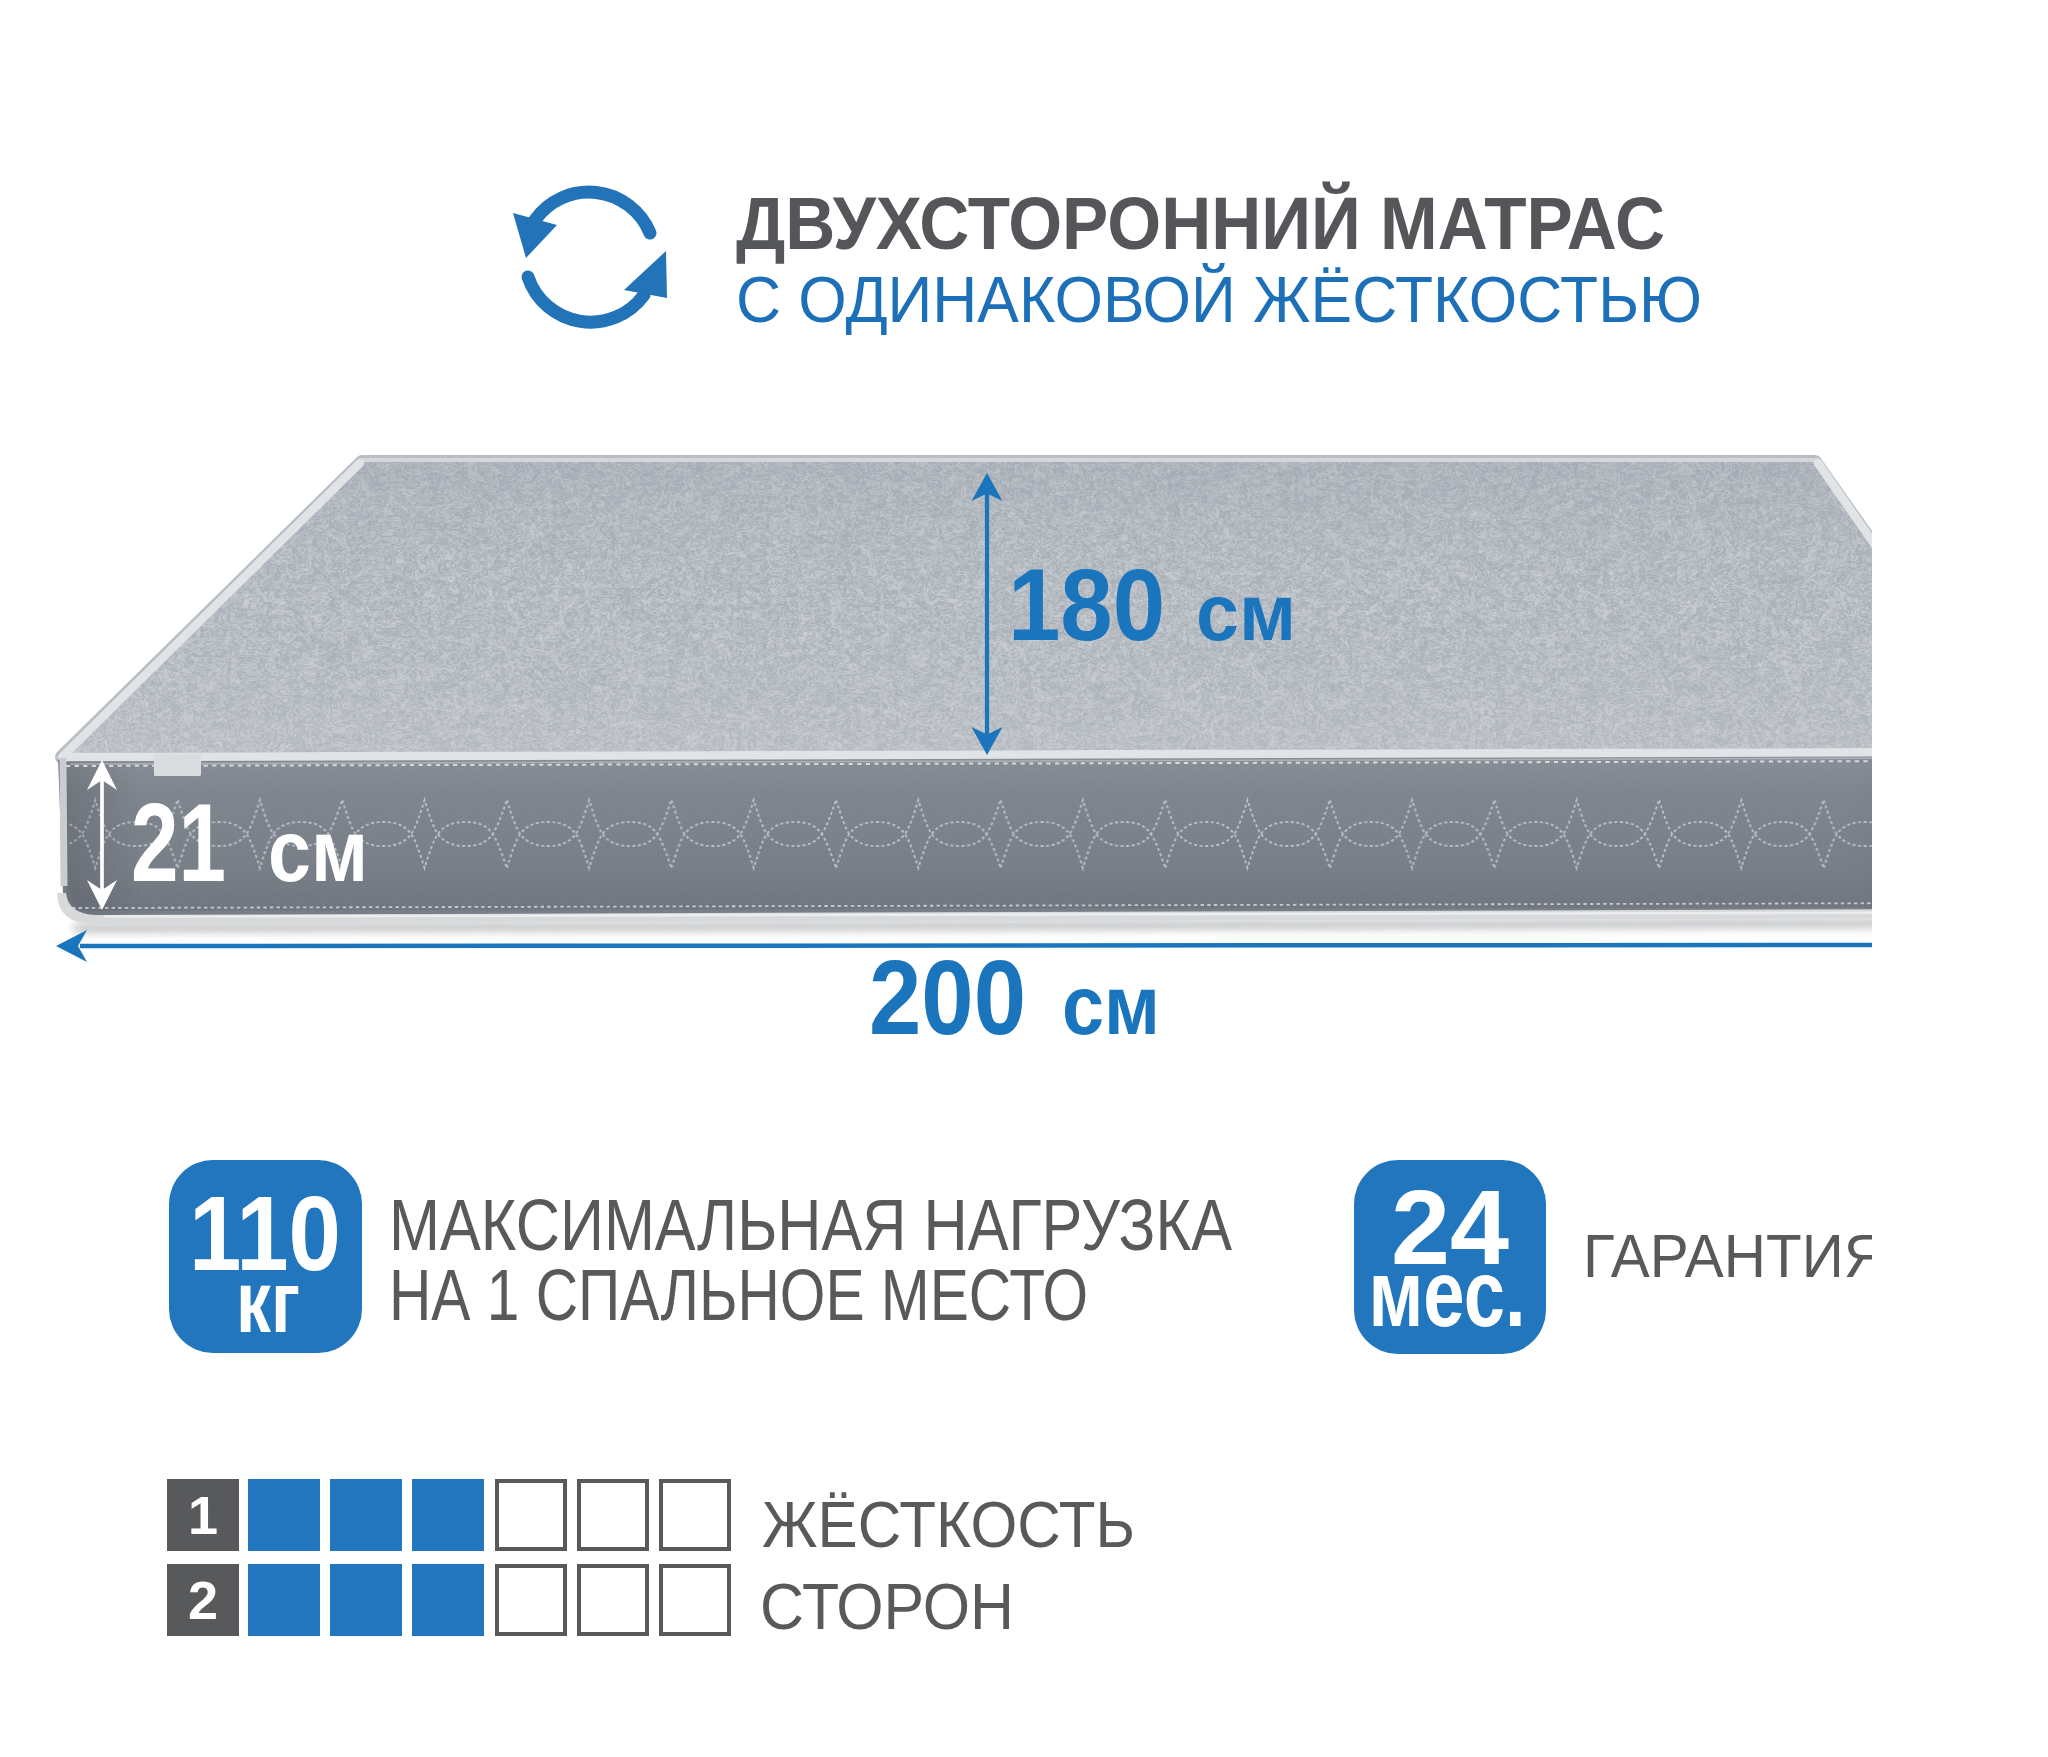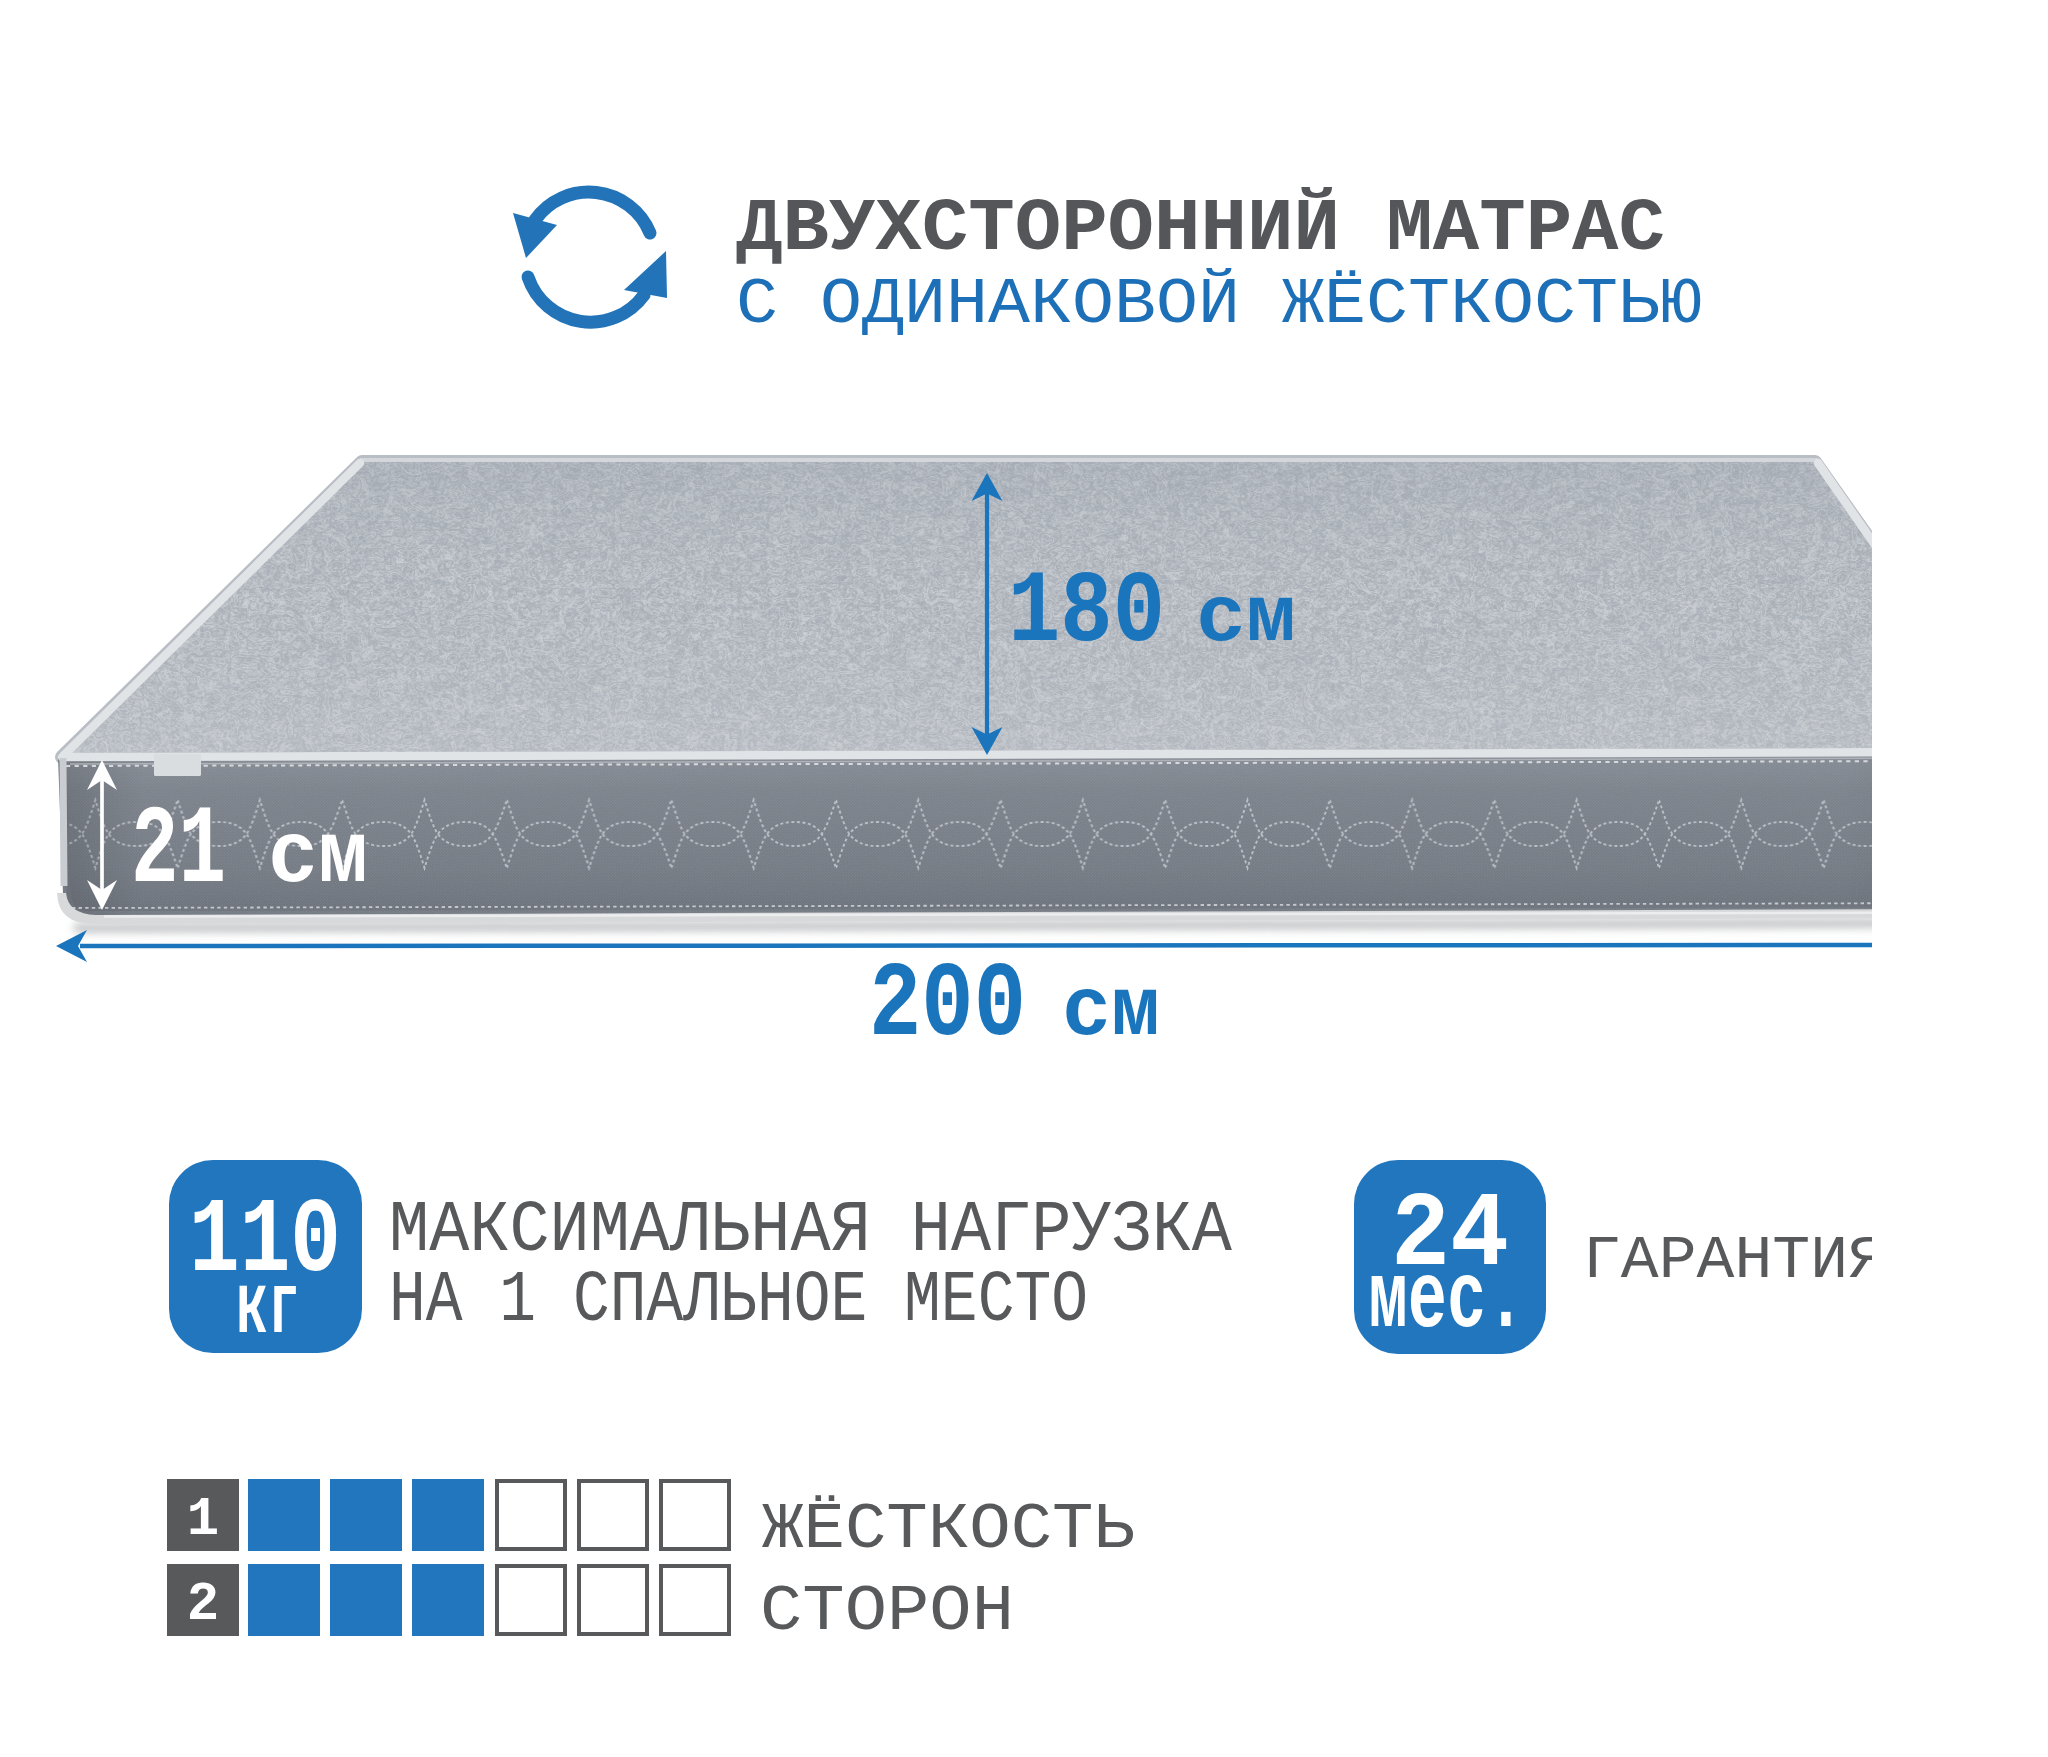--- a/index.html
+++ b/index.html
@@ -1,16 +1,16 @@
 <!DOCTYPE html>
 <html><head>
 <meta charset="utf-8">
 <style>
 html,body{margin:0;padding:0;background:#ffffff}
-.page{position:relative;width:1872px;height:1757px;overflow:hidden;font-family:Liberation Mono, monospace}
+.page{position:relative;width:1872px;height:1757px;overflow:hidden;font-family:Liberation Sans, sans-serif}
 svg{display:block}
 </style>
 </head>
 <body>
 <div class="page">
 <svg width="2048" height="1757" viewBox="0 0 2048 1757">
 <defs>
   <filter id="marble" x="-2%" y="-2%" width="104%" height="104%">
     <feTurbulence type="turbulence" baseFrequency="0.034 0.046" numOctaves="4" seed="8" result="n"></feTurbulence>
     <feColorMatrix in="n" type="matrix" values="0 0 0 0 0,0 0 0 0 0,0 0 0 0 0,0.7 0.7 0 0 0" result="a"></feColorMatrix>

